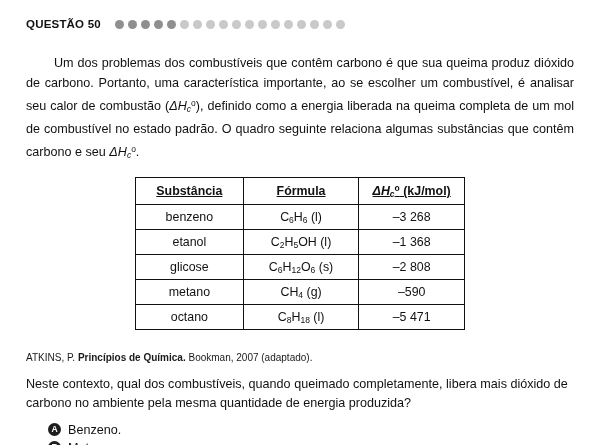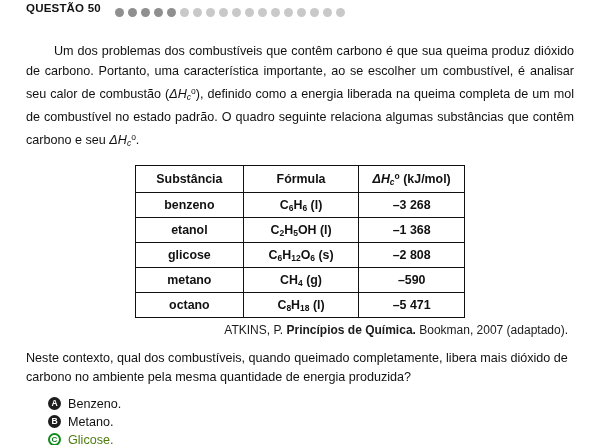--- a/index.html
+++ b/index.html
@@ -17,22 +17,23 @@
   .page {
     position: relative;
     width: 600px;
     height: 445px;
     box-sizing: border-box;
     padding: 0 26px;
   }
   
   .head {
     display: flex;
+    align-items: center;
     height: 20px;
-    padding-top: 2px;
+    padding-top: 14px;
   }
   .q-label {
     font-size: 11.5px;
     font-weight: bold;
     letter-spacing: 0.2px;
     white-space: nowrap;
   }
   .dots {
     display: flex;
     align-items: center;
@@ -70,35 +71,36 @@
     border-collapse: collapse;
     margin: 12px auto 0 auto;
     width: 330px;
     font-size: 12.4px;
   }
   table.subs th, table.subs td {
     border: 1px solid #111111;
     text-align: center;
     height: 22px;
     padding: 1px 4px;
-    font-weight: bold;
+    font-weight: normal;
   }
   table.subs th {
     font-weight: bold;
     font-size: 12.4px;
     height: 24px;
+    text-decoration: underline;
   }
   table.subs col.c1 { width: 108px; }
   table.subs col.c2 { width: 116px; }
   table.subs col.c3 { width: 106px; }
 
   .source {
-    font-size: 12px;
-    text-align: right;
-    margin-top: 5px;
+    font-size: 10px;
+    text-align: left;
+    margin-top: 22px;
     padding-right: 6px;
     color: #1a1a1a;
   }
   .source b { font-weight: bold; }
 
   .question-text {
     font-size: 12.6px;
     line-height: 19.4px;
     margin-top: 12px;
     text-align: left;

